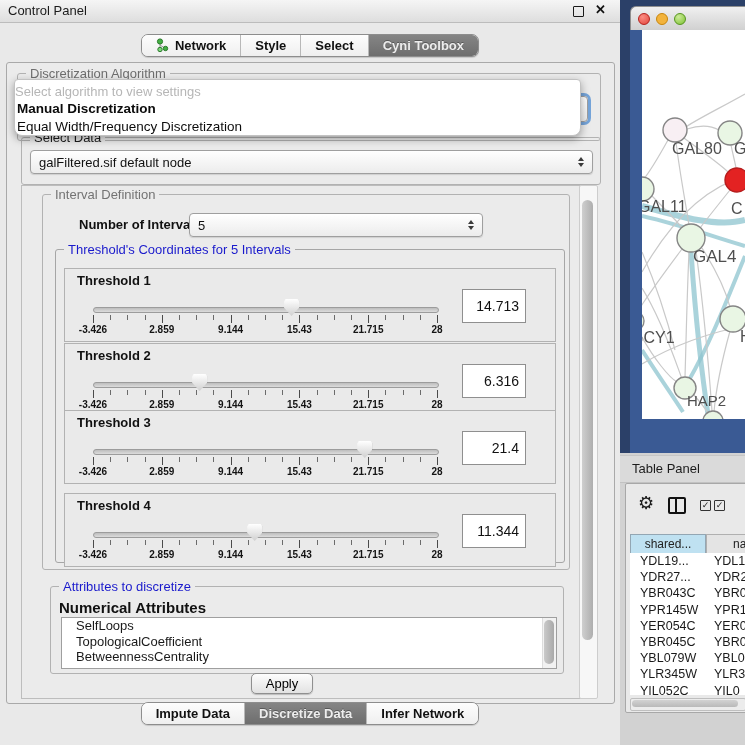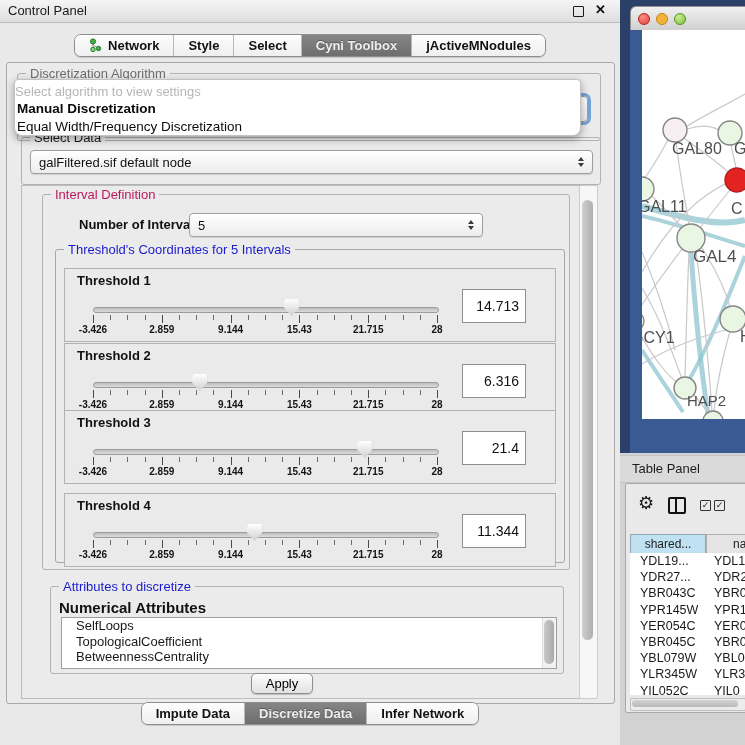--- a/index.html
+++ b/index.html
@@ -22,21 +22,21 @@
   .tab:first-child{border-left:none;}
   .tab.active{background:linear-gradient(#858585,#6e6e6e);color:#ededed;text-shadow:0 -1px 0 rgba(0,0,0,.3);}
 
   
   .tab-page{position:absolute;left:6px;top:62px;width:607px;height:640px;background:#ebebeb;border:1px solid #a9a9a9;border-radius:3px;}
 
   .group{position:absolute;border:1px solid #b2b2b2;border-radius:3px;}
   .group-label{position:absolute;top:-8px;left:8px;background:#ebebeb;padding:0 4px;font-size:13px;white-space:nowrap;}
   .group-label.gray{color:#6e6e6e;}
   .group-label.dark{color:#1d1d1d;}
-  .group-label.green{color:#be185d;}
+  .group-label.green{color:#737373;}
   .group-label.blue{color:#1a1acc;}
 
   .combo{position:absolute;display:flex;align-items:center;background:linear-gradient(#ffffff,#ececec);border:1px solid #9f9f9f;border-radius:4px;font-size:13px;padding:0 8px;box-shadow:inset 0 1px 0 #fff,0 1px 1px rgba(0,0,0,.12);color:#111;}
   .combo.focus{box-shadow:0 0 0 3px rgba(96,152,214,.85),inset 0 1px 0 #fff;}
   .stepper{margin-left:auto;display:flex;flex-direction:column;align-items:center;gap:2px;padding-left:8px;}
   .stepper i{display:block;width:0;height:0;border-left:3.5px solid transparent;border-right:3.5px solid transparent;}
   .stepper .up{border-bottom:4.5px solid #3a3a3a;}
   .stepper .dn{border-top:4.5px solid #3a3a3a;}
 
   .algo-group{left:10px;top:10px;width:582px;height:66px;}
@@ -134,23 +134,20 @@
             <span>Network</span>
           </div>
           <div class="tab">
             <span>Style</span>
           </div>
           <div class="tab">
             <span>Select</span>
           </div>
           <div class="tab active">
             <span>Cyni Toolbox</span>
-          </div>
-          <div class="tab">
-            <span>jActiveMNodules</span>
           </div>
         </div>
     </div>
 
     <div class="tab-page">
 
       <div class="group algo-group">
         <span class="group-label gray">Discretization Algorithm</span>
         <div class="combo focus algo-combo">
           <span class="stepper">

